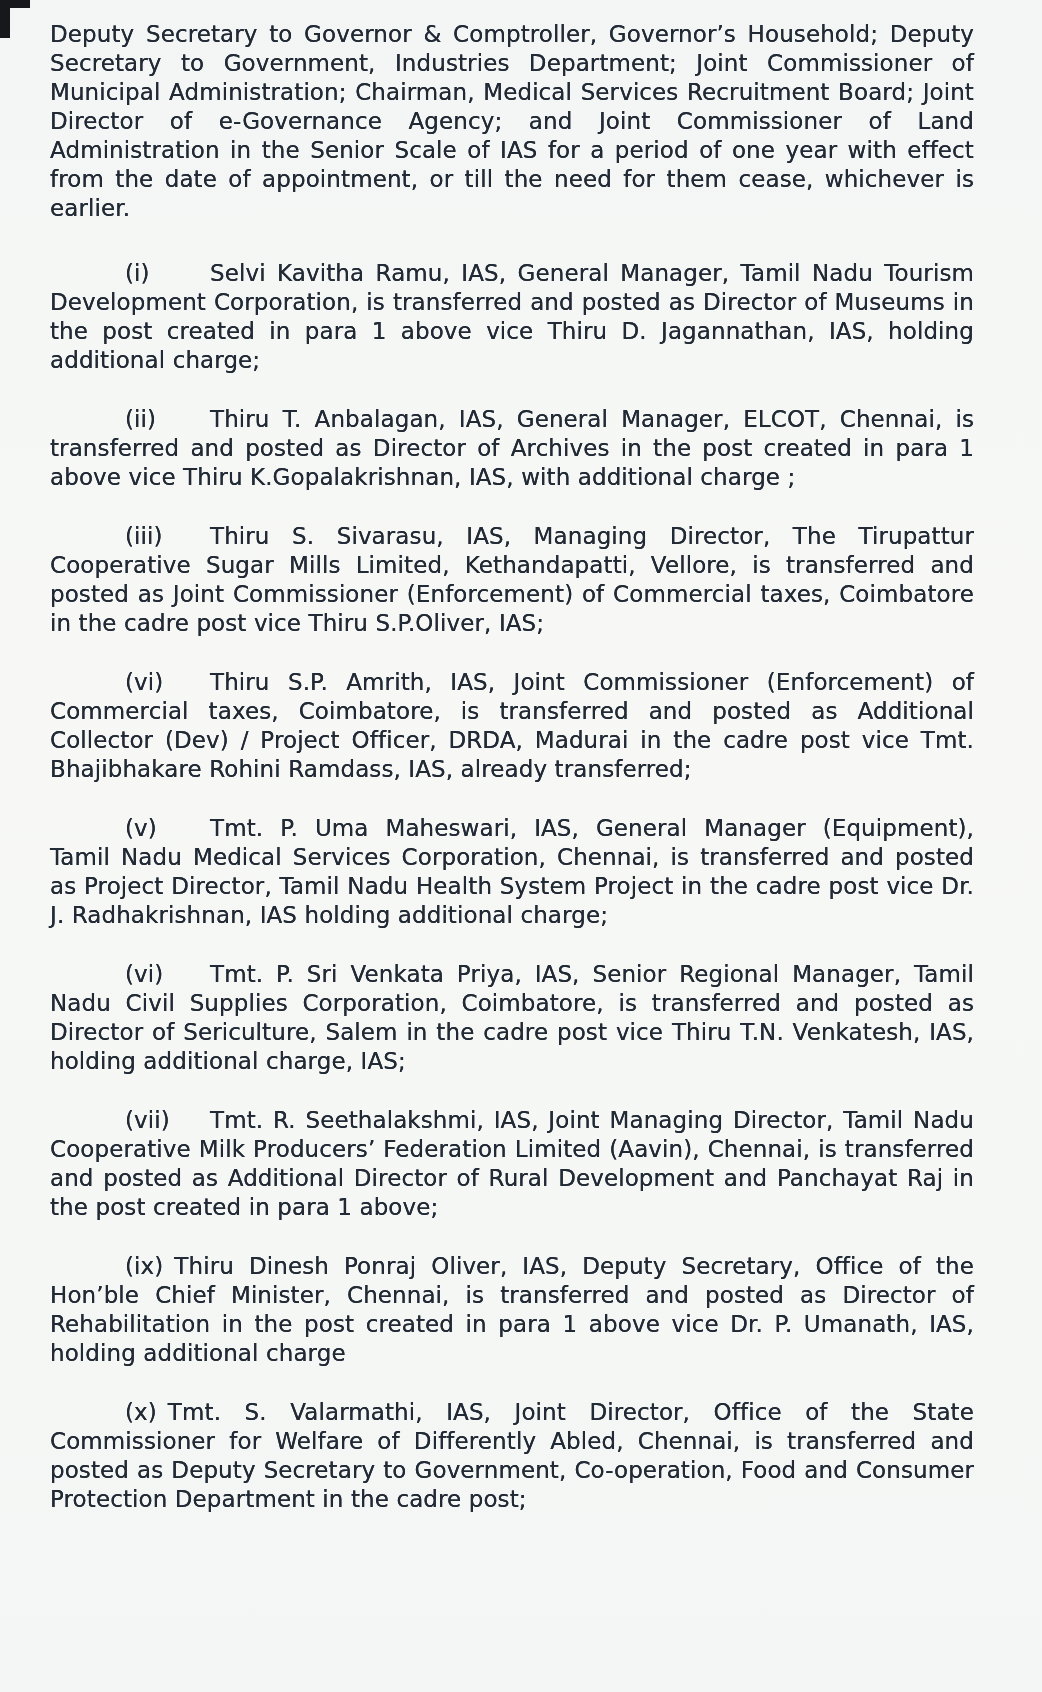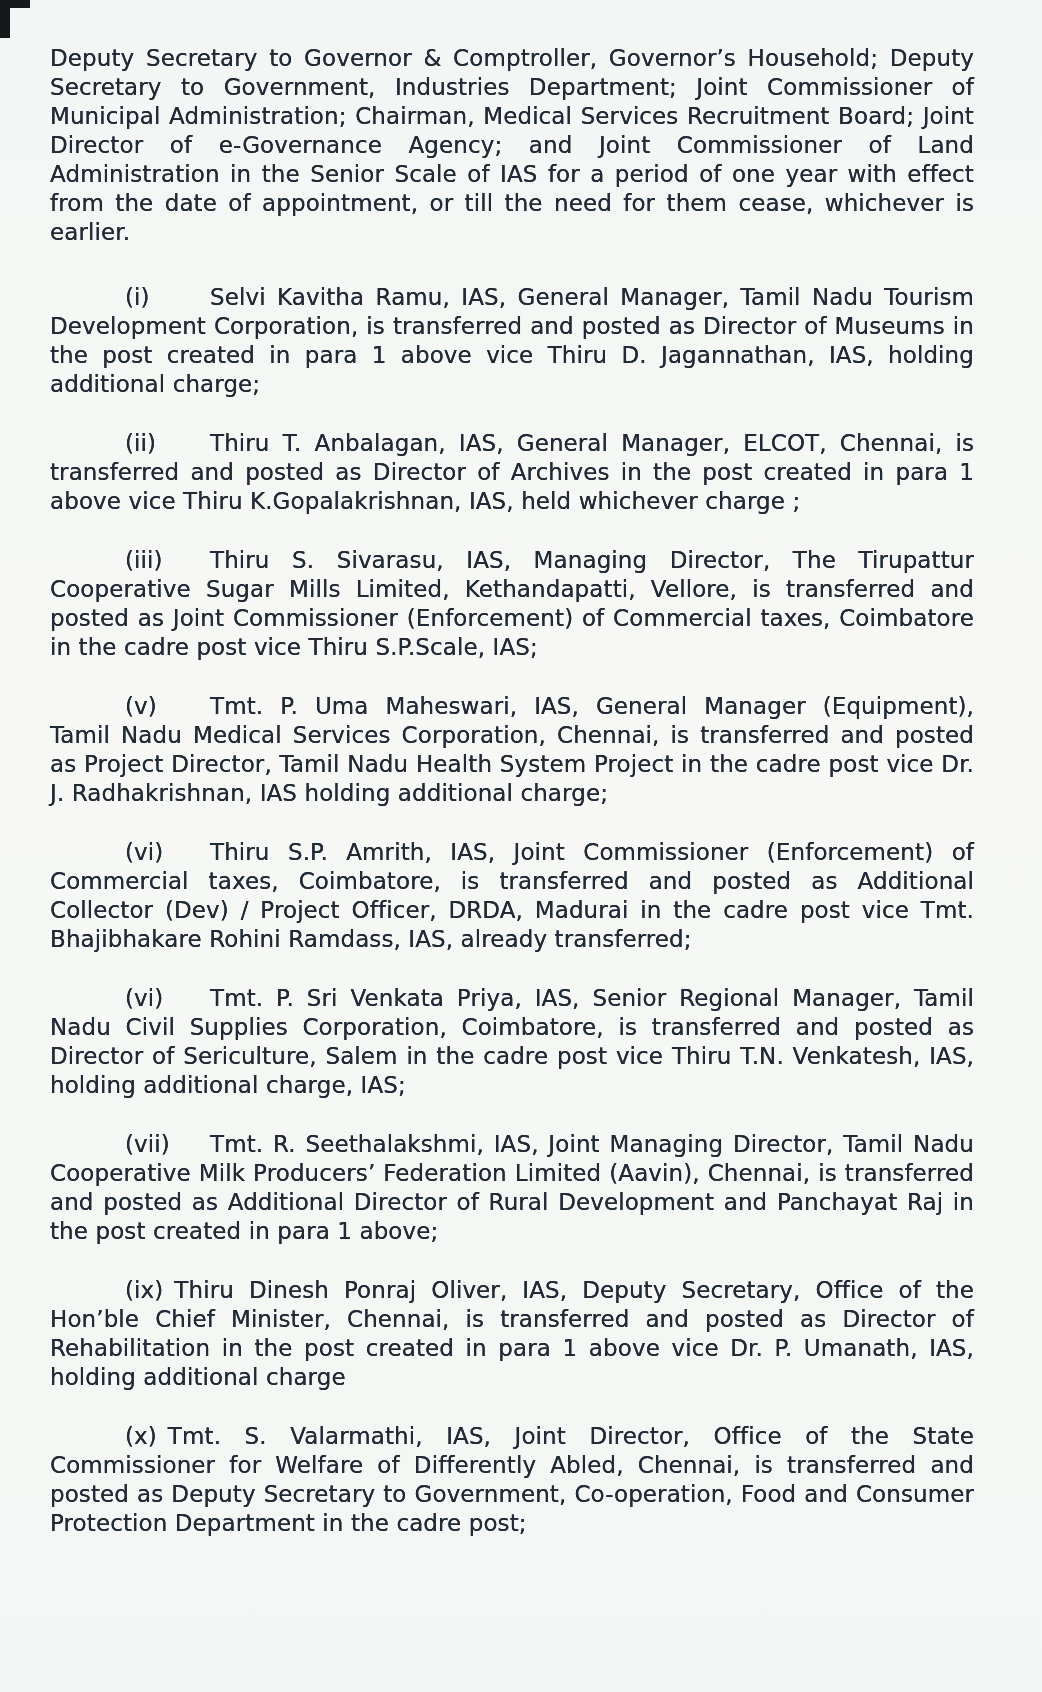--- a/index.html
+++ b/index.html
@@ -20,21 +20,20 @@
   .scan-wash{
     position:absolute;inset:0;
     background:linear-gradient(180deg,rgba(218,230,236,.22),rgba(222,232,236,.10) 40%,rgba(214,228,234,.18));
     pointer-events:none;
   }
   .page{
     position:relative;
     padding:20px 68px 24px 50px;
     text-shadow:0 0 0.6px currentColor;
     letter-spacing:0.1px;
-    margin-top:24px;
   }
   p{
     margin:0;
     font-size:23px;
     line-height:29px;
     text-align:justify;
   }
   p.intro{margin-bottom:36px;}
   p.heading{margin-bottom:20px;}
   p.item{margin-bottom:30px;}
@@ -74,33 +73,33 @@
 
   <p class="intro">Deputy Secretary to Governor &amp; Comptroller, Governor’s Household; Deputy Secretary to Government, Industries Department; Joint Commissioner of Municipal Administration; Chairman, Medical Services Recruitment Board; Joint Director of e-Governance Agency; and Joint Commissioner of Land Administration in the Senior Scale of IAS for a period of one year with effect from the date of appointment, or till the need for them cease, whichever is earlier.</p>
 
 
   <div>
   <p class="item indent">
     <span class="lbl">(i)</span><span><span>Selvi Kavitha Ramu, IAS, General Manager, Tamil Nadu Tourism Development Corporation, is transferred and posted as Director of Museums in the post created in para 1 above </span><span class="u">vice</span><span> Thiru D. Jagannathan, IAS, holding additional charge;</span></span>
   </p>
 
   <p class="item indent">
-    <span class="lbl">(ii)</span><span><span>Thiru T. Anbalagan, IAS, General Manager, ELCOT, Chennai, is transferred and posted as Director of Archives in the post created in para 1 above </span><span class="u">vice</span><span> Thiru K.Gopalakrishnan, IAS, held whichever charge ;</span></span>
+    <span class="lbl">(ii)</span><span><span>Thiru T. Anbalagan, IAS, General Manager, ELCOT, Chennai, is transferred and posted as Director of Archives in the post created in para 1 above </span><span class="u">vice</span><span> Thiru K.Gopalakrishnan, IAS, with additional charge ;</span></span>
   </p>
 
   <p class="item indent">
-    <span class="lbl">(iii)</span><span><span>Thiru S. Sivarasu, IAS, Managing Director, The Tirupattur Cooperative Sugar Mills Limited, Kethandapatti, Vellore, is transferred and posted as Joint Commissioner (Enforcement) of Commercial taxes, Coimbatore in the cadre post </span><span class="u">vice</span><span> Thiru S.P.Scale, IAS;</span></span>
+    <span class="lbl">(iii)</span><span><span>Thiru S. Sivarasu, IAS, Managing Director, The Tirupattur Cooperative Sugar Mills Limited, Kethandapatti, Vellore, is transferred and posted as Joint Commissioner (Enforcement) of Commercial taxes, Coimbatore in the cadre post </span><span class="u">vice</span><span> Thiru S.P.Oliver, IAS;</span></span>
+  </p>
+
+  <p class="item indent">
+    <span class="lbl">(vi)</span><span><span>Thiru S.P. Amrith, IAS, Joint Commissioner (Enforcement) of Commercial taxes, Coimbatore, is  transferred and posted as Additional Collector (Dev) / Project Officer, DRDA, Madurai in the cadre post </span><span class="u">vice</span><span> Tmt. Bhajibhakare Rohini Ramdass, IAS, already transferred;</span></span>
   </p>
 
   <p class="item indent">
     <span class="lbl">(v)</span><span><span>Tmt. P. Uma Maheswari, IAS, General Manager (Equipment), Tamil Nadu Medical Services Corporation, Chennai, is transferred and posted as Project Director, Tamil Nadu Health System Project in the cadre post </span><span class="u">vice</span><span> Dr. J. Radhakrishnan, IAS holding additional charge;</span></span>
-  </p>
-
-  <p class="item indent">
-    <span class="lbl">(vi)</span><span><span>Thiru S.P. Amrith, IAS, Joint Commissioner (Enforcement) of Commercial taxes, Coimbatore, is  transferred and posted as Additional Collector (Dev) / Project Officer, DRDA, Madurai in the cadre post </span><span class="u">vice</span><span> Tmt. Bhajibhakare Rohini Ramdass, IAS, already transferred;</span></span>
   </p>
 
   <p class="item indent">
     <span class="lbl">(vi)</span><span><span>Tmt. P. Sri Venkata Priya, IAS, Senior Regional Manager, Tamil Nadu Civil Supplies Corporation, Coimbatore, is transferred and posted as Director of Sericulture, Salem in the cadre post </span><span class="u">vice</span><span> Thiru T.N. Venkatesh, IAS, holding additional charge, IAS;</span></span>
   </p>
 
   <p class="item indent">
     <span class="lbl">(vii)</span><span><span>Tmt. R. Seethalakshmi, IAS, Joint Managing Director, Tamil Nadu Cooperative Milk Producers’ Federation Limited (Aavin), Chennai, is transferred and posted as Additional Director of Rural Development and Panchayat Raj in the post created in para 1 above;</span></span>
   </p>
 

